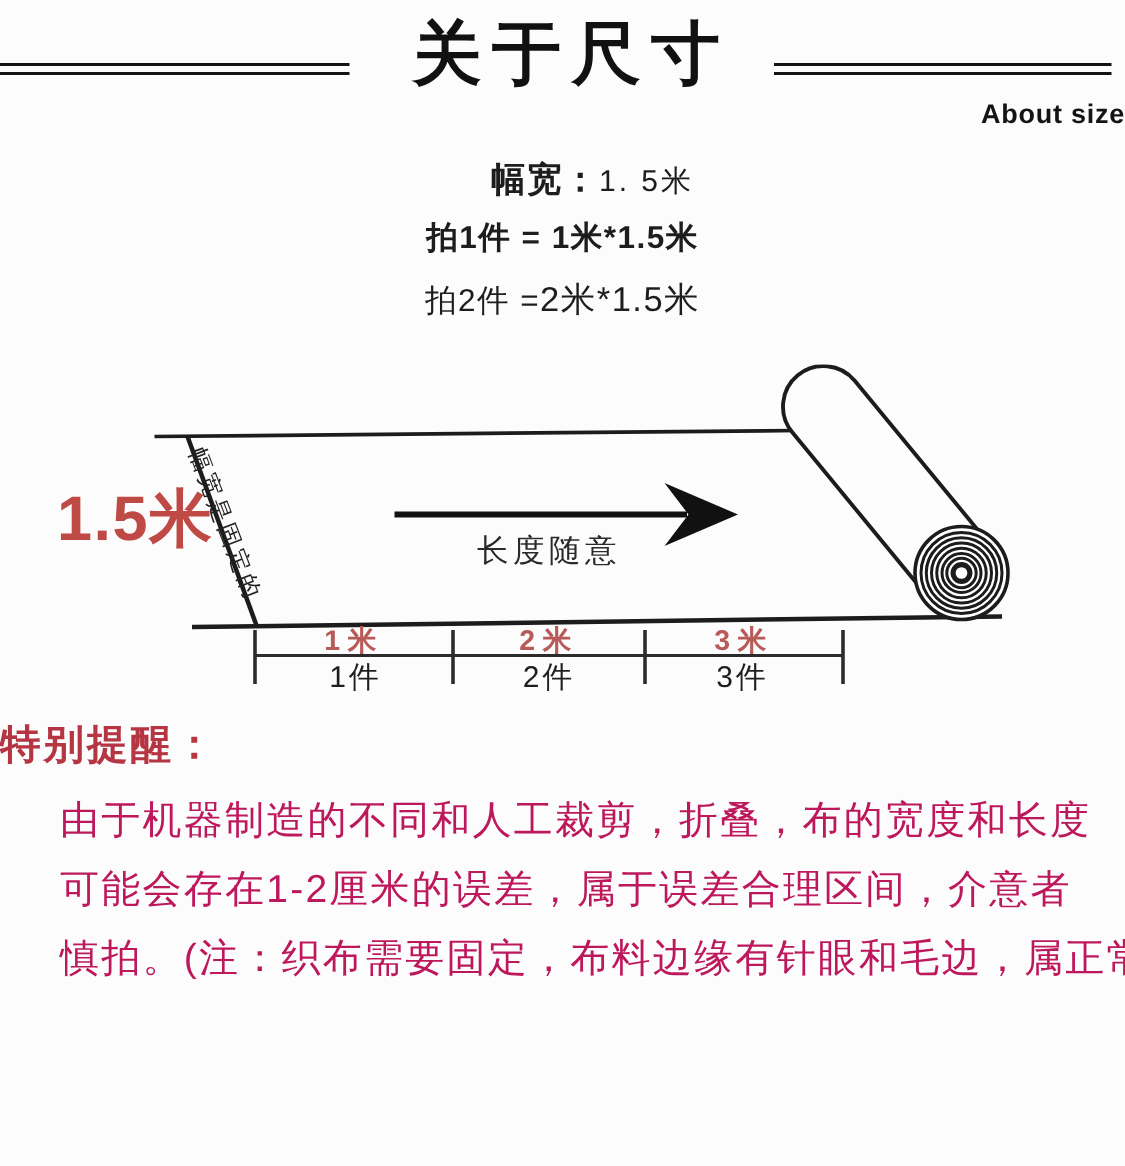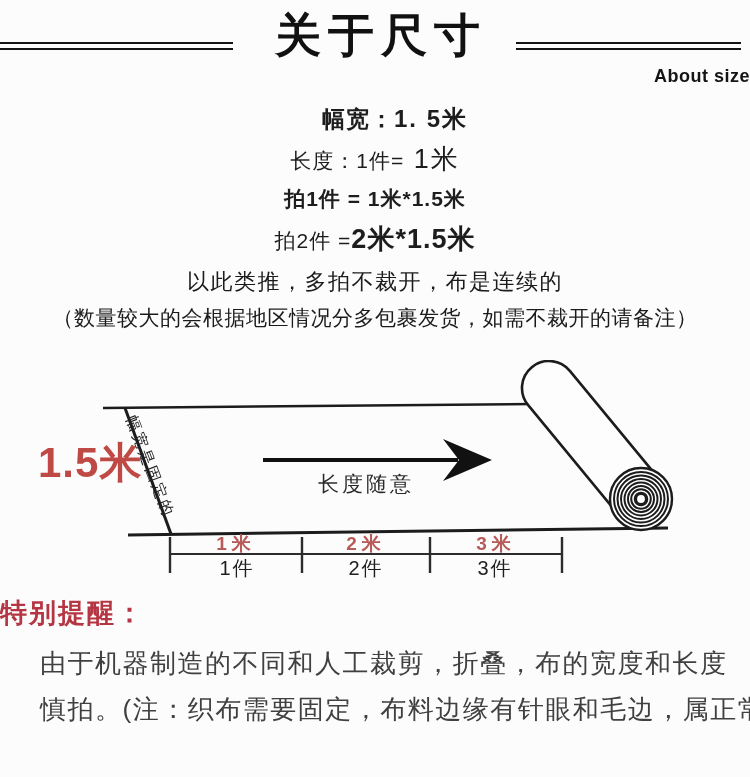--- a/index.html
+++ b/index.html
@@ -30,71 +30,66 @@
   .page-subtitle {
     font-size: 18px; font-weight: bold; color: #141414;
     margin-top: 3px; line-height: 22px; letter-spacing: 0.5px; text-align: right;
   }
 
   
   .specs { margin-top: 12px; text-align: center; }
   .spec-row { height: 40px; line-height: 40px; white-space: pre; }
   .spec-row .lab, .spec-row .val { vertical-align: baseline; }
   .row-1 .lab { font-size: 23px; font-weight: bold; letter-spacing: 1px; padding-left: 40px; }
-  .row-1 .val { font-size: 24px; font-weight: bold; letter-spacing: 2px; }
+  .row-1 .val { font-size: 20px; font-weight: normal; letter-spacing: 2px; }
   .row-2 .lab { font-size: 21px; font-weight: 400; letter-spacing: 1px; }
   .row-2 .val { font-size: 27px; font-weight: 500; letter-spacing: 2px; }
   .row-3 .lab { font-size: 21px; font-weight: 700; letter-spacing: 1px; }
   .row-3 .val { font-size: 21px; font-weight: 700; letter-spacing: 1px; text-align: right; }
   .row-4 .lab { font-size: 21px; font-weight: 400; letter-spacing: 1px; text-align: right; }
-  .row-4 .val { font-size: 27px; font-weight: 700; letter-spacing: 1px; }
+  .row-4 .val { font-size: 23px; font-weight: 400; letter-spacing: 1px; }
 
   
   .notes { margin-top: 5px; text-align: center; }
   .note-line-1 { font-size: 22px; line-height: 36px; letter-spacing: 1.5px; color: #1b1b1b; }
   .note-line-2 { font-size: 21px; line-height: 36px; letter-spacing: 0.5px; color: #1b1b1b; }
 
   
   .diagram { display: block; margin-top: 24px; }
 
   
   .reminder { margin-top: 6px; }
   .reminder-title {
     font-size: 27px; font-weight: bold; color: #b53542;
     line-height: 38px; letter-spacing: 2px;
   }
   .reminder-body { margin-top: 8px; margin-left: 40px; margin-right: 30px; }
   .reminder-line {
-    font-size: 26px; line-height: 46px; color: #404040; letter-spacing: 1.5px;
+    font-size: 26px; line-height: 46px; color: #be185d; letter-spacing: 1.5px;
     white-space: nowrap;
   }
 </style>
 </head>
 <body>
 
 <div class="page">
 
   <div class="header">
     <div class="title-rule left"></div>
     <div class="page-title">关于尺寸</div>
     <div class="page-subtitle">About size</div>
     <div class="title-rule right"></div>
   </div>
 
   <div class="specs">
     <div class="spec-row row-1"><span class="lab">幅宽：</span><span class="val">1. 5米</span></div>
-    <div class="spec-row row-2"><span class="lab">长度：1件=</span><span class="val"> 1米</span></div>
     <div class="spec-row row-3"><span class="lab">拍1件 = </span><span class="val">1米*1.5米</span></div>
     <div class="spec-row row-4"><span class="lab">拍2件 =</span><span class="val">2米*1.5米</span></div>
   </div>
 
-  <div class="notes">
-    <div class="note-line-1">以此类推，多拍不裁开，布是连续的</div>
-    <div class="note-line-2">（数量较大的会根据地区情况分多包裹发货，如需不裁开的请备注）</div>
-  </div>
 
   <svg class="diagram" width="750" height="228" viewBox="0 0 750 228">
 
     <line x1="103" y1="48" x2="533" y2="44" stroke="#1c1c1c" stroke-width="2.5"></line>
     <line x1="125" y1="48" x2="171" y2="174" stroke="#1c1c1c" stroke-width="3"></line>
     <line x1="128" y1="175" x2="668" y2="168" stroke="#1c1c1c" stroke-width="3"></line>
 
     <g>
       <rect x="-27" y="-27" width="198" height="54" rx="27" transform="translate(549,28) rotate(50.5)" fill="#fdfdfd" stroke="#1c1c1c" stroke-width="2.6"></rect>
       <g>
@@ -132,17 +127,18 @@
       <text x="237" y="215" text-anchor="middle" font-size="20" letter-spacing="2" fill="#1e1e1e">1件</text>
       <text x="366" y="215" text-anchor="middle" font-size="20" letter-spacing="2" fill="#1e1e1e">2件</text>
       <text x="495" y="215" text-anchor="middle" font-size="20" letter-spacing="2" fill="#1e1e1e">3件</text>
     </g>
   </svg>
 
   <div class="reminder">
     <div class="reminder-title">特别提醒：</div>
     <div class="reminder-body">
       <div class="reminder-line">由于机器制造的不同和人工裁剪，折叠，布的宽度和长度</div>
+      <div class="reminder-line">可能会存在1-2厘米的误差，属于误差合理区间，介意者</div>
       <div class="reminder-line">慎拍。(注：织布需要固定，布料边缘有针眼和毛边，属正常。）</div>
     </div>
   </div>
 
 </div>
 
 </body></html>

